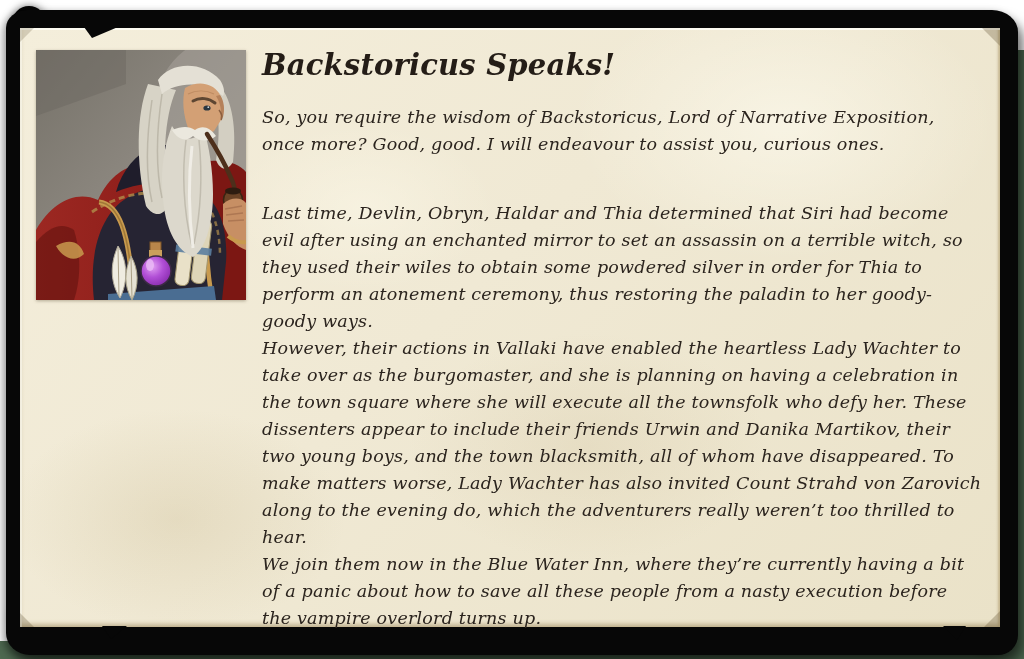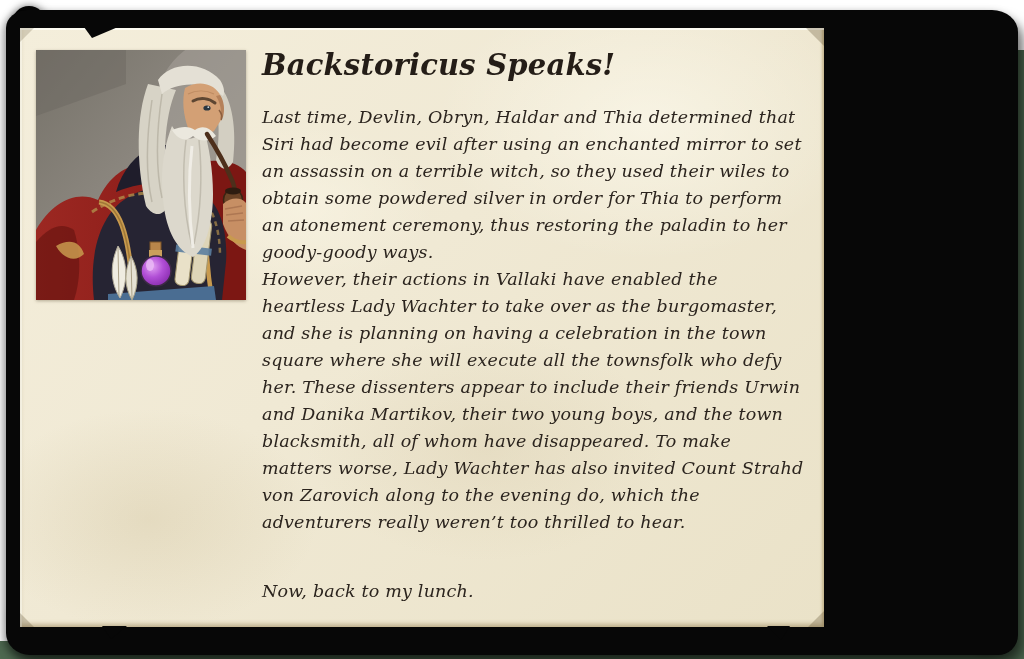--- a/index.html
+++ b/index.html
@@ -20,21 +20,21 @@
     box-shadow:6px 9px 12px rgba(0,0,0,0.5), -3px 3px 8px rgba(0,0,0,0.35);
   }
   .curl{position:absolute; background:#050505; border-radius:50%; box-shadow:0 0 9px rgba(0,0,0,0.55);}
   .curl.tl{left:12px; top:6px;  width:34px; height:34px;}
   .curl.tr{left:978px; top:26px; width:30px; height:30px;}
   .curl.bl{left:12px; top:600px; width:36px; height:36px;}
   .curl.br{left:968px; top:618px; width:34px; height:34px;}
 
   
   .parchment{
-    position:absolute; left:20px; top:28px; width:804px; height:599px;
+    position:absolute; left:20px; top:28px; width:980px; height:599px;
     background:
       radial-gradient(ellipse 260px 170px at 16% 82%, rgba(198,182,140,0.28), transparent 65%),
       radial-gradient(ellipse 340px 220px at 78% 16%, rgba(255,253,242,0.55), transparent 62%),
       radial-gradient(ellipse 300px 190px at 58% 70%, rgba(202,186,148,0.22), transparent 60%),
       radial-gradient(ellipse 220px 140px at 35% 30%, rgba(255,252,238,0.4), transparent 60%),
       linear-gradient(135deg,#f4eedb 0%, #f0e9d4 45%, #eae2c8 100%);
     box-shadow:
       inset 0 2px 0 rgba(255,255,248,0.85),
       inset 2px 0 0 rgba(255,255,248,0.55),
       inset -2px 0 2px rgba(185,168,122,0.55),
@@ -183,22 +183,26 @@
             <path d="M189 159 L206 156 M190 165 L207 163 M192 171 L208 170" stroke="#a97350" stroke-width="1.6" opacity="0.85"></path>
             <path d="M192 186 C198 191 205 193 210 192" stroke="#c89a4e" stroke-width="4" fill="none"></path>
           </g>
         </svg>
       </div>
 
       <div class="text-col">
         <h1 class="title">Backstoricus Speaks!</h1>
         <div class="blocks">
           <div class="block">
+            <p>So, you require the wisdom of Backstoricus, Lord of Narrative Exposition, once more? Good, good. I will endeavour to assist you, curious ones.</p>
+          </div>
+          <div class="block">
             <p>Last time, Devlin, Obryn, Haldar and Thia determined that Siri had become evil after using an enchanted mirror to set an assassin on a terrible witch, so they used their wiles to obtain some powdered silver in order for Thia to perform an atonement ceremony, thus restoring the paladin to her goody-goody ways.</p>
             <p>However, their actions in Vallaki have enabled the heartless Lady Wachter to take over as the burgomaster, and she is planning on having a celebration in the town square where she will execute all the townsfolk who defy her. These dissenters appear to include their friends Urwin and Danika Martikov, their two young boys, and the town blacksmith, all of whom have disappeared. To make matters worse, Lady Wachter has also invited Count Strahd von Zarovich along to the evening do, which the adventurers really weren’t too thrilled to hear.</p>
+            <p>We join them now in the Blue Water Inn, where they’re currently having a bit of a panic about how to save all these people from a nasty execution before the vampire overlord turns up.</p>
           </div>
           <div class="block">
             <p>Now, back to my lunch.</p>
           </div>
         </div>
       </div>
     </div>
   </div>
 </div>
 

